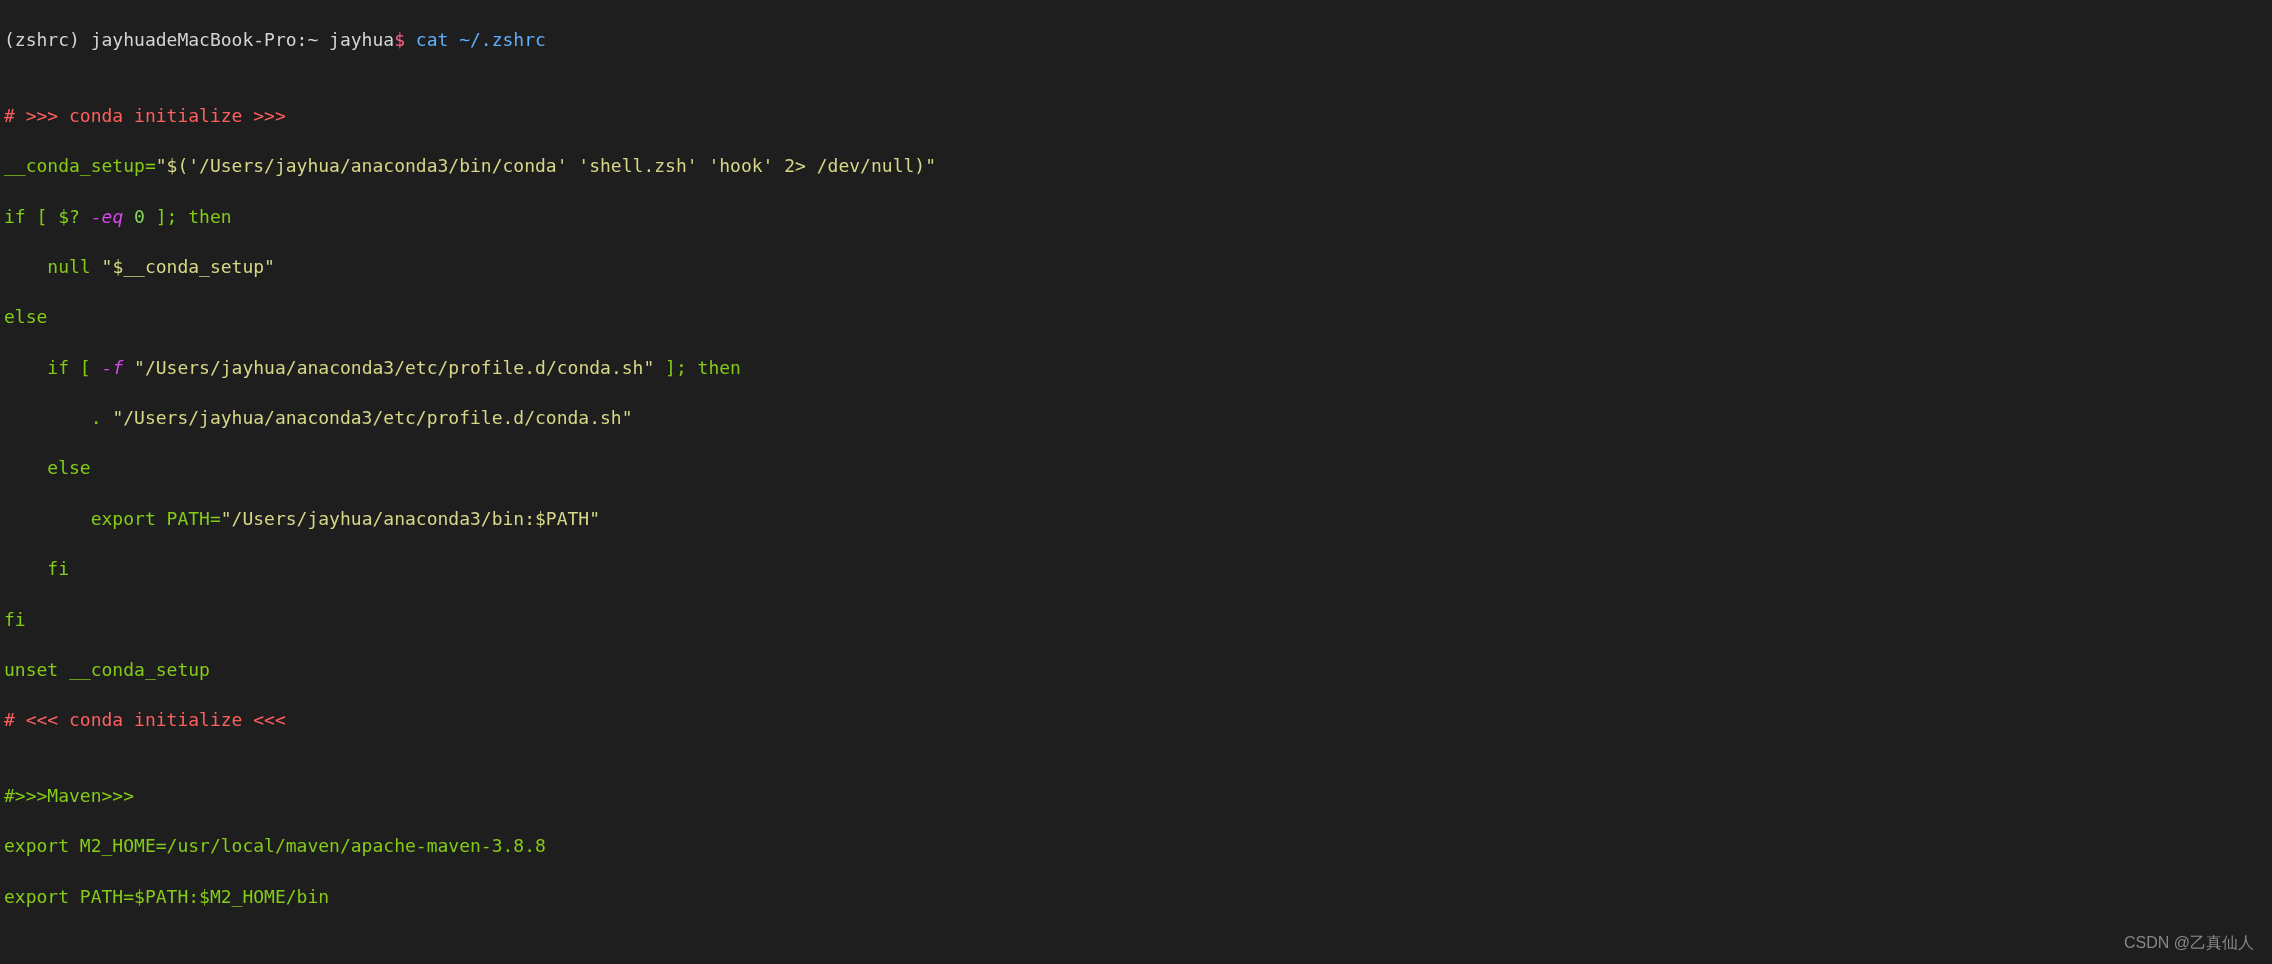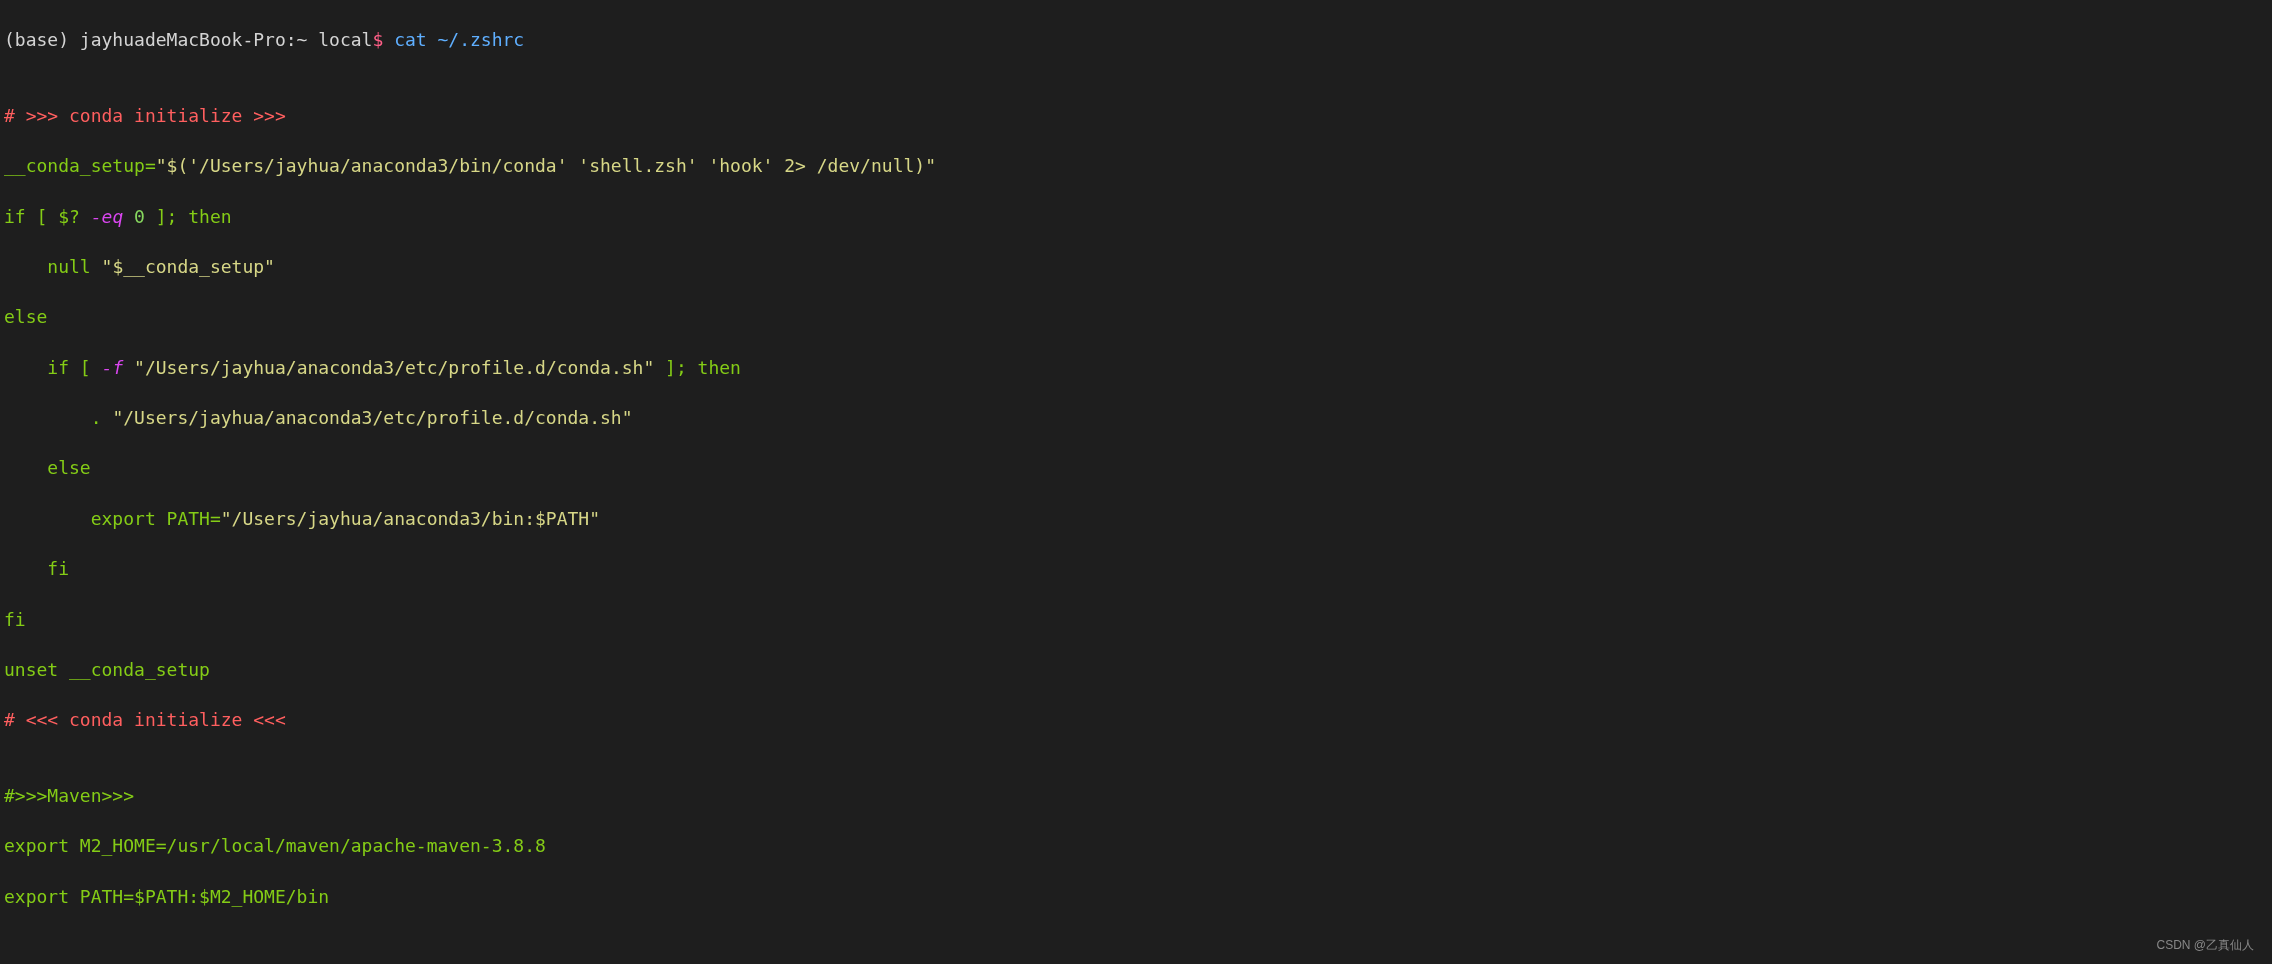--- a/index.html
+++ b/index.html
@@ -26,29 +26,29 @@
   .comment-red { color: #ff5f5f; }
   .str-yellow { color: #d7d787; }
   .num-green { color: #87d75f; }
   .op-italic { color: #d946ef; font-style: italic; }
   .plain { color: #84cc16; }
   .watermark {
     position: absolute;
     bottom: 10px;
     right: 18px;
     color: #888;
-    font-size: 12px;
+    font-size: 16px;
     font-family: sans-serif;
   }
 </style>
 </head>
 <body>
 
 <div class="terminal">
-<span class="line"><span class="prompt-host">(base) jayhuadeMacBook-Pro:~ local</span><span class="dollar">$</span><span class="cmd"> cat ~/.zshrc</span></span>
+<span class="line"><span class="prompt-host">(zshrc) jayhuadeMacBook-Pro:~ jayhua</span><span class="dollar">$</span><span class="cmd"> cat ~/.zshrc</span></span>
 <span class="line"></span>
 <span class="line comment-red"># &gt;&gt;&gt; conda initialize &gt;&gt;&gt;</span>
 <span class="line"><span class="plain">__conda_setup=</span><span class="str-yellow">"$('/Users/jayhua/anaconda3/bin/conda' 'shell.zsh' 'hook' 2&gt; /dev/null)"</span></span>
 <span class="line"><span class="plain">if [ $? </span><span class="op-italic">-eq</span><span class="plain"> </span><span class="num-green">0</span><span class="plain"> ]; then</span></span>
 <span class="line"><span class="plain">    null </span><span class="str-yellow">"$__conda_setup"</span></span>
 <span class="line plain">else</span>
 <span class="line"><span class="plain">    if [ </span><span class="op-italic">-f</span><span class="plain"> </span><span class="str-yellow">"/Users/jayhua/anaconda3/etc/profile.d/conda.sh"</span><span class="plain"> ]; then</span></span>
 <span class="line"><span class="plain">        . </span><span class="str-yellow">"/Users/jayhua/anaconda3/etc/profile.d/conda.sh"</span></span>
 <span class="line plain">    else</span>
 <span class="line"><span class="plain">        export PATH=</span><span class="str-yellow">"/Users/jayhua/anaconda3/bin:$PATH"</span></span>

